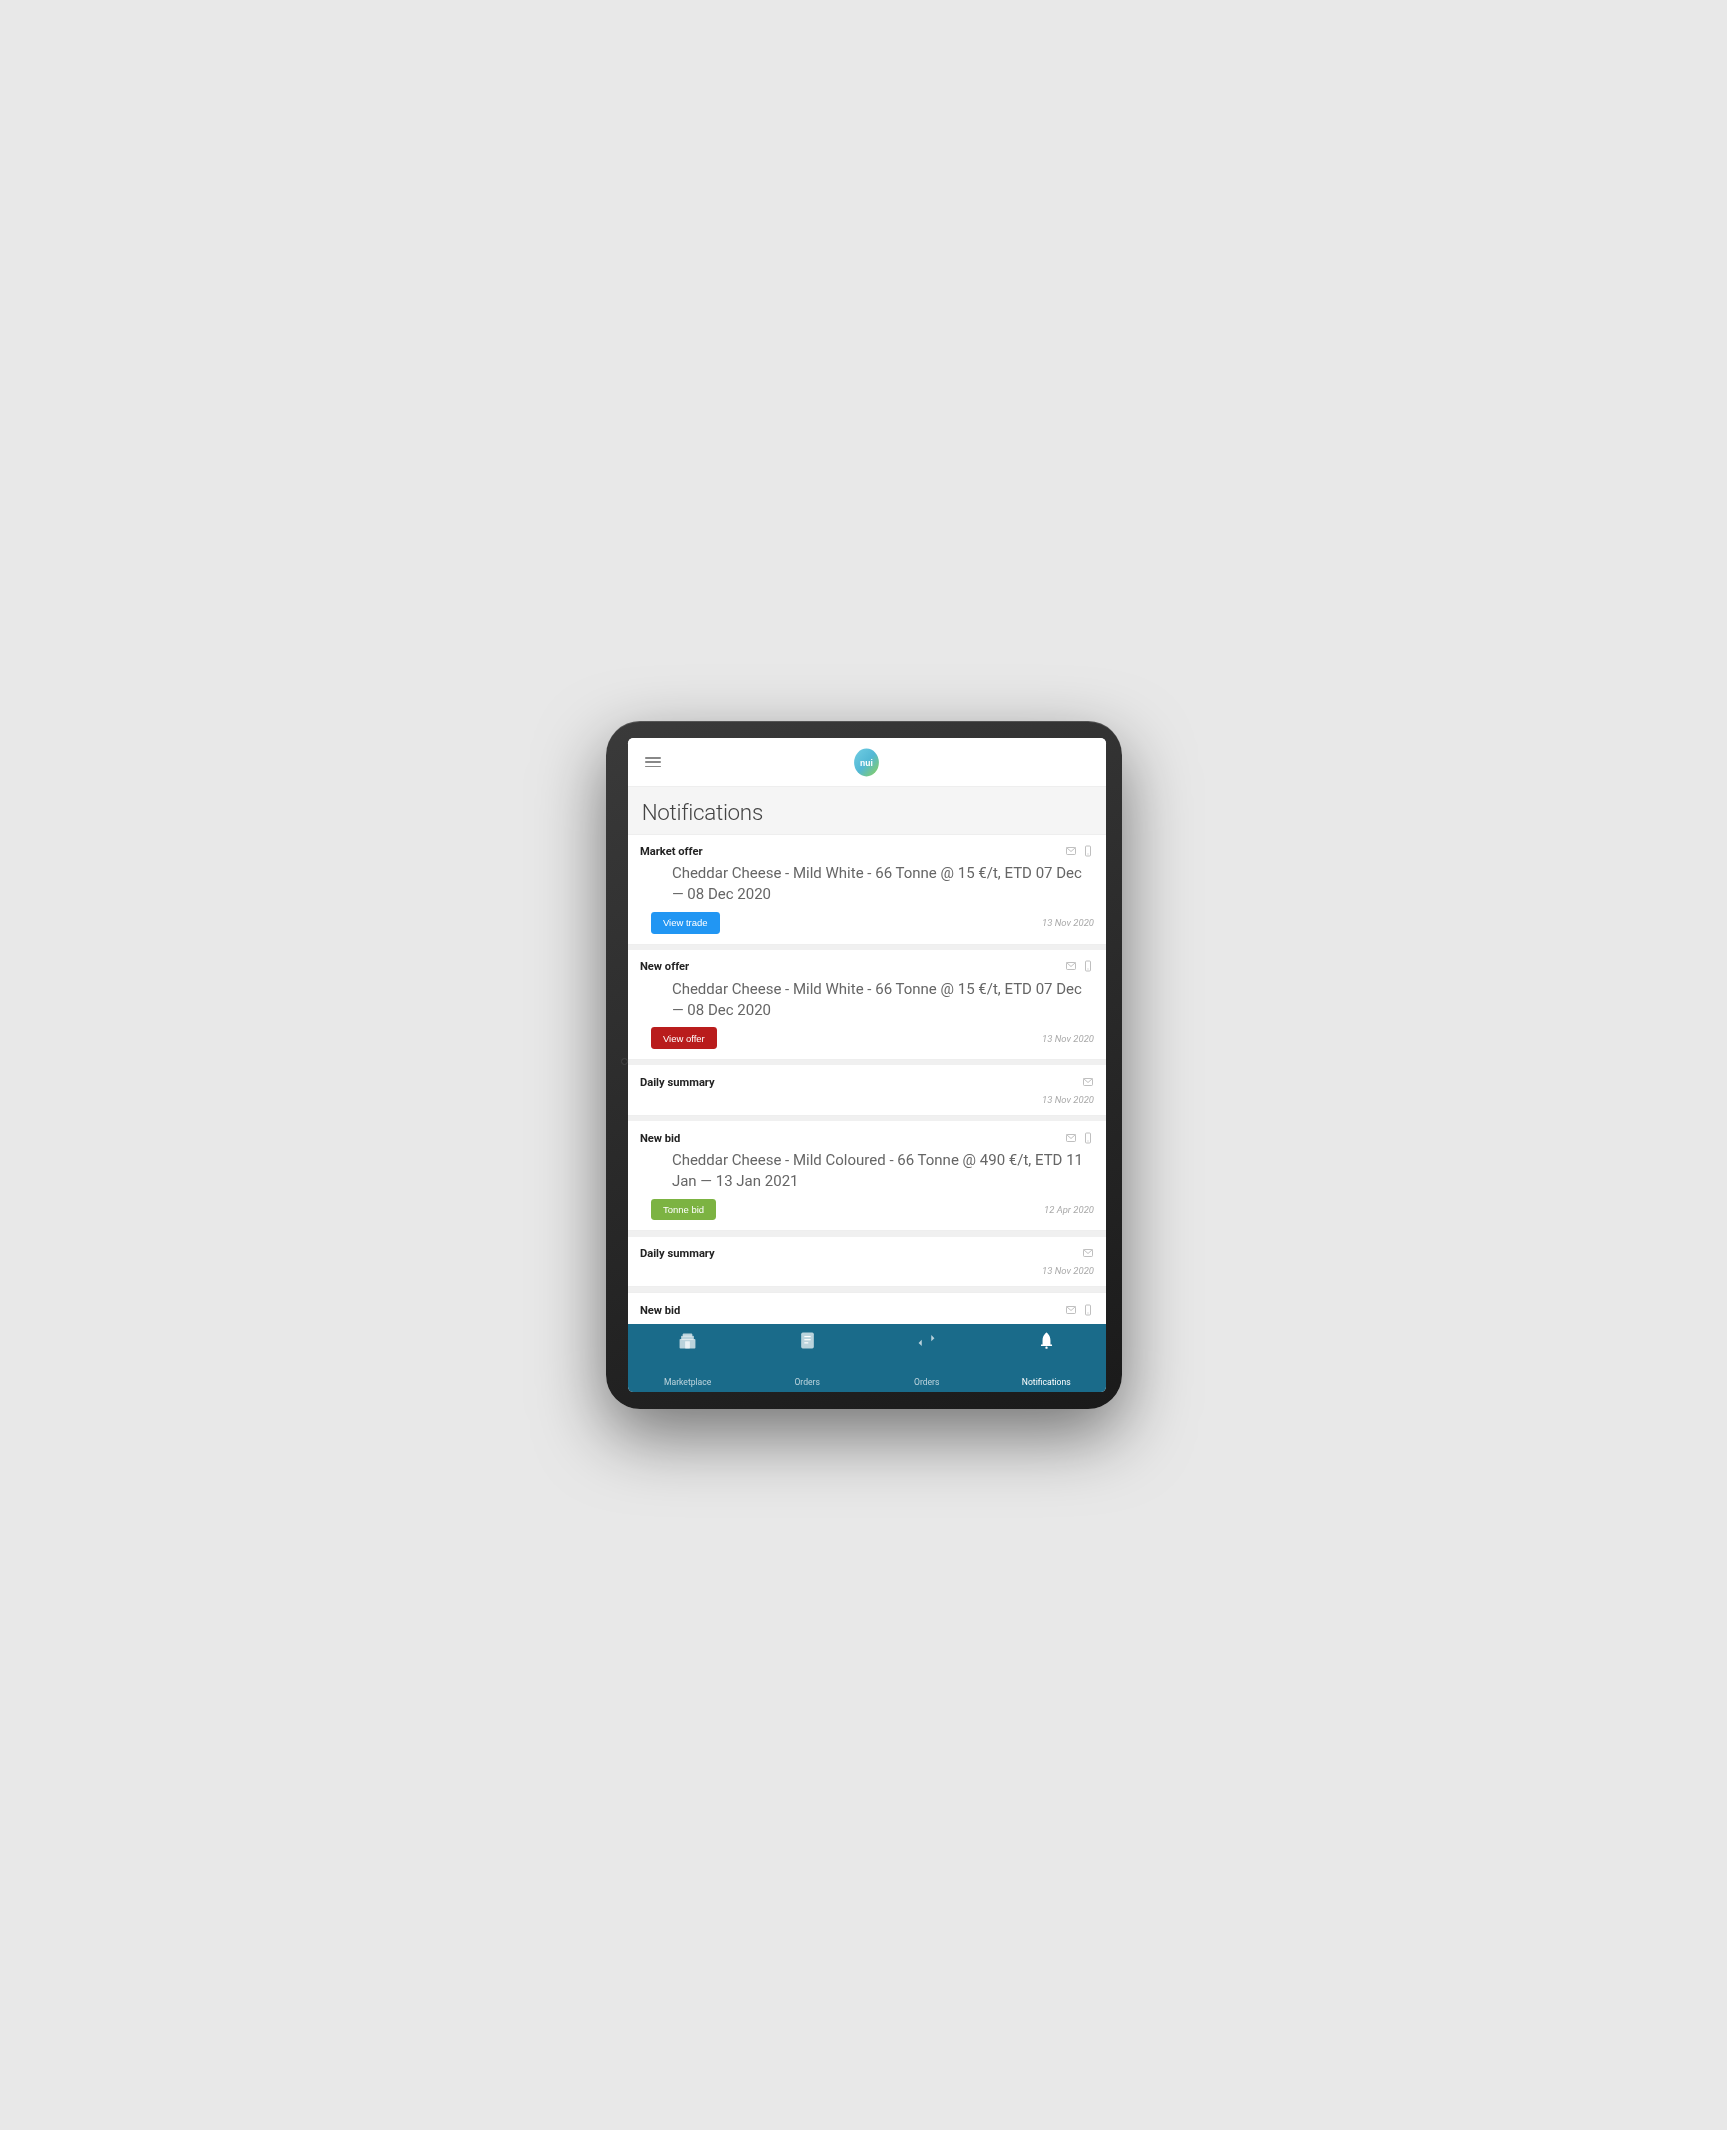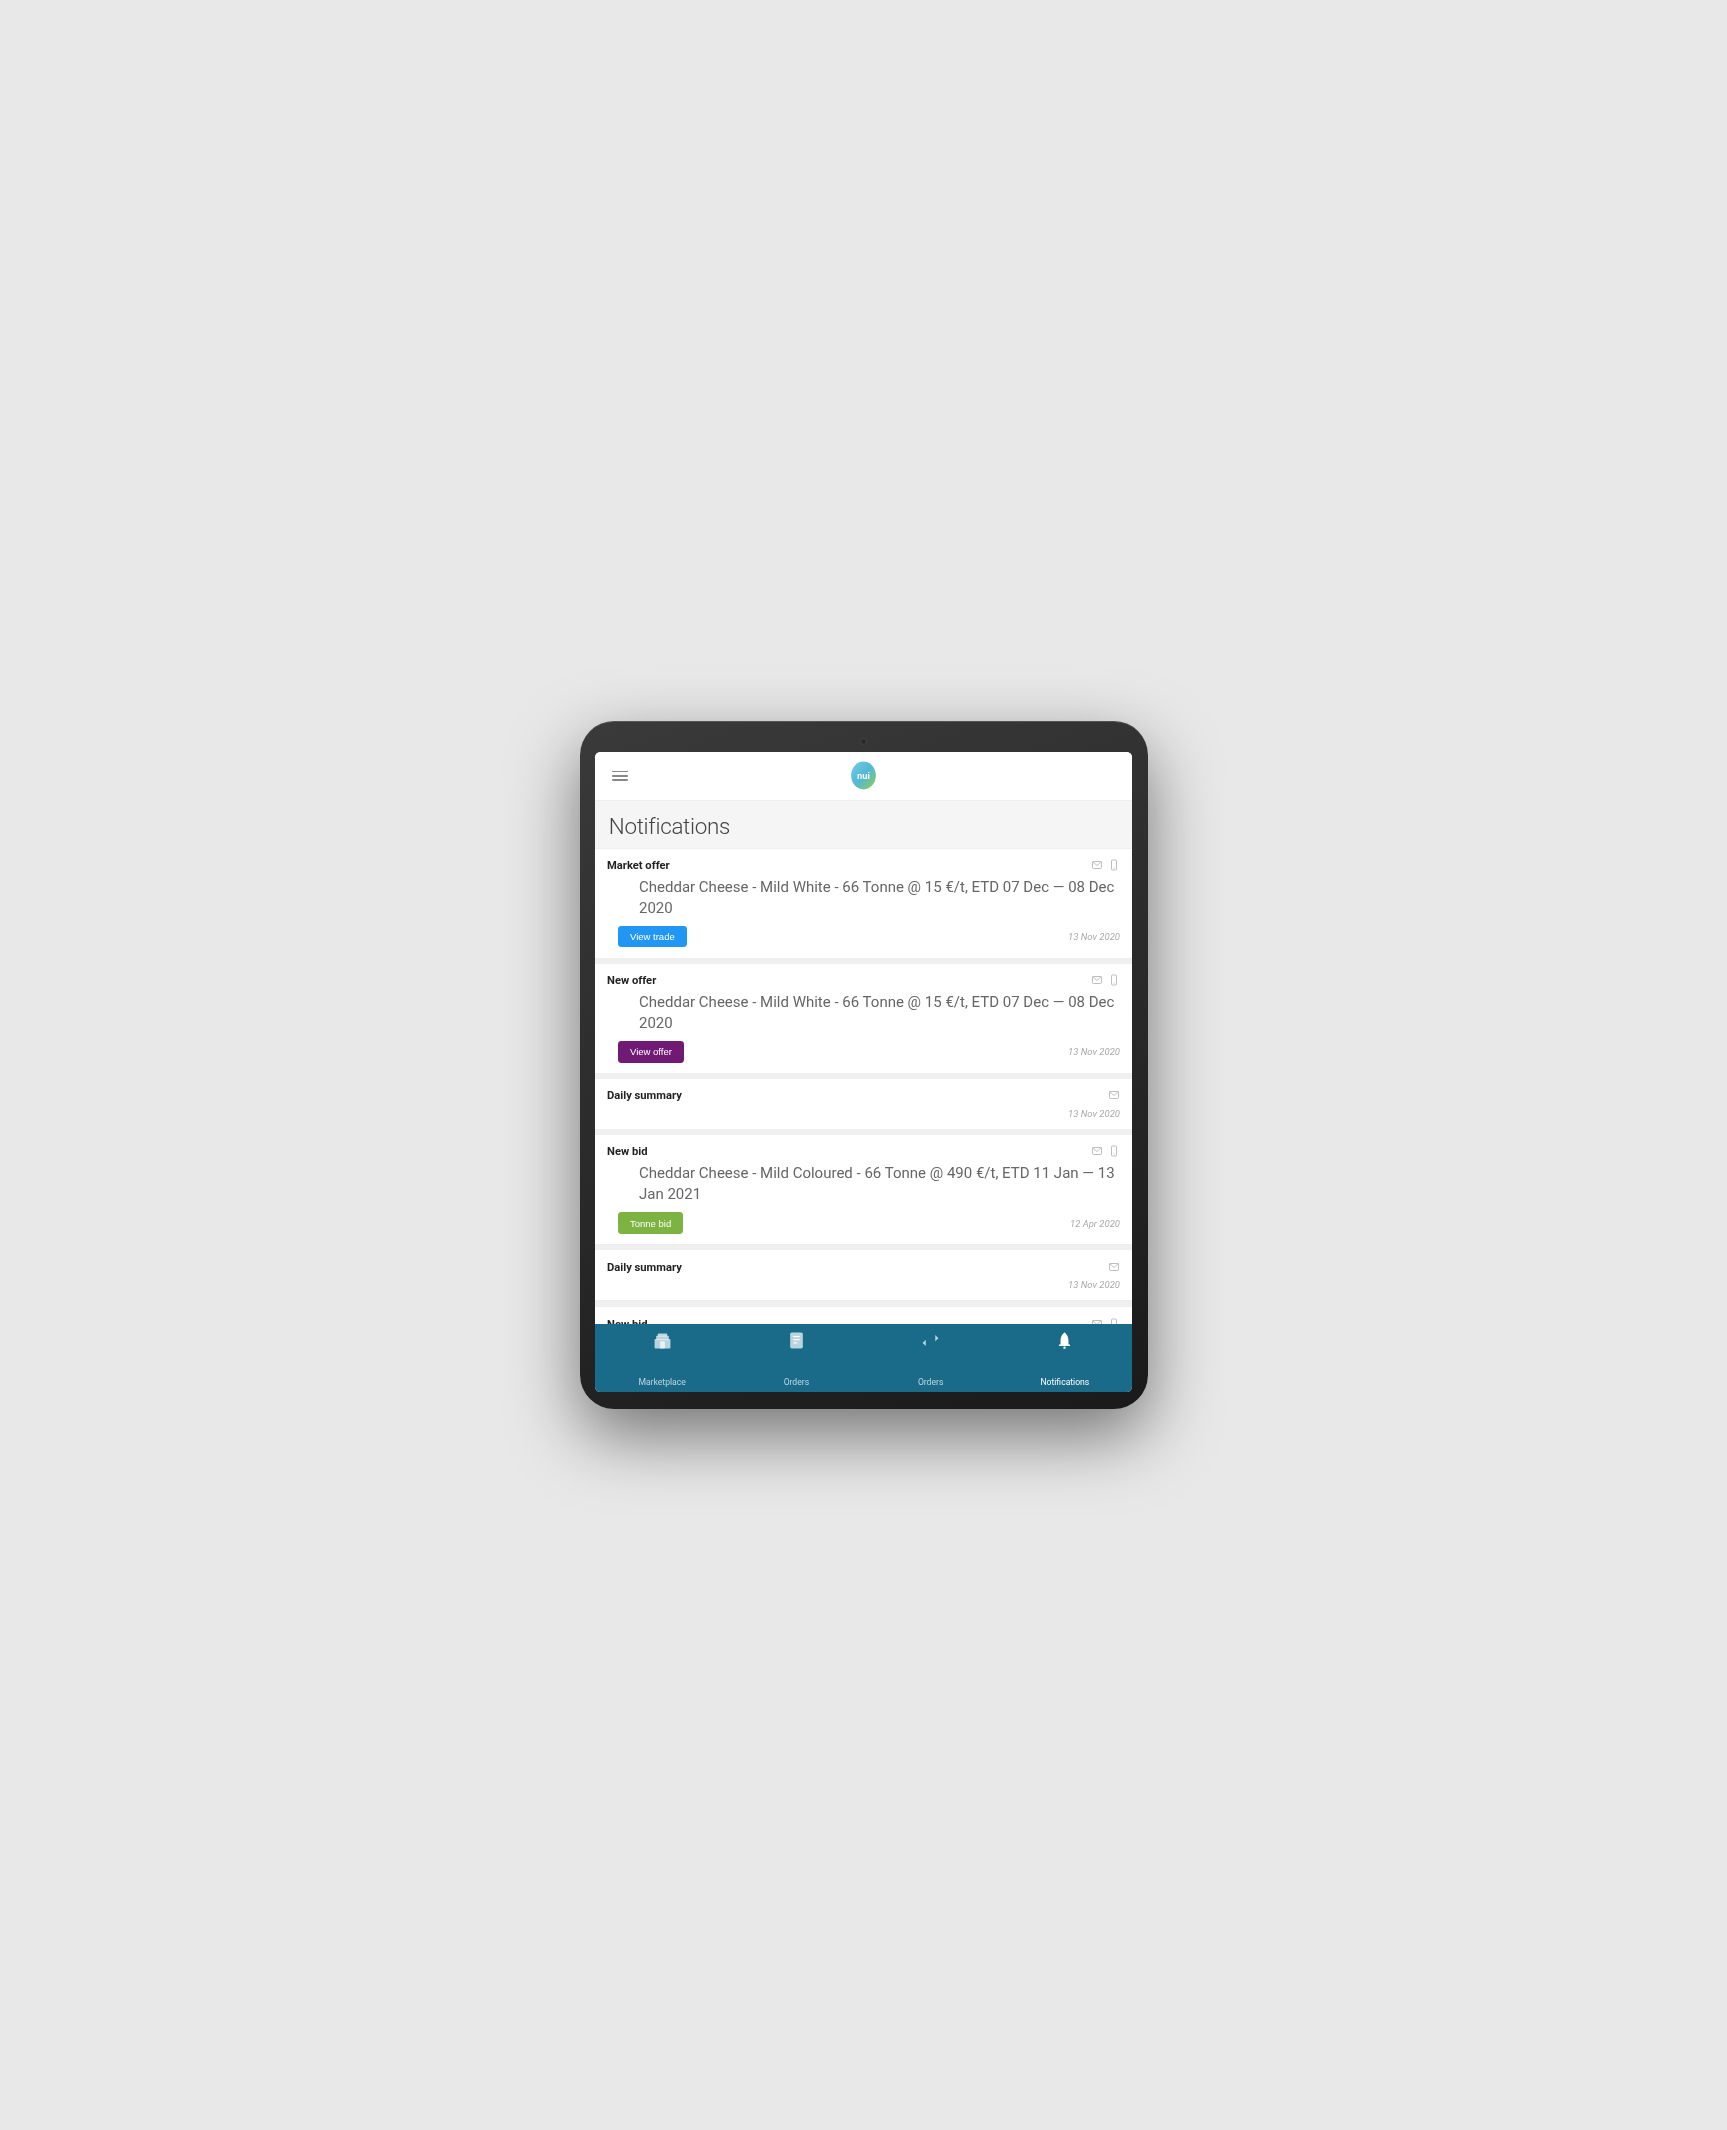--- a/index.html
+++ b/index.html
@@ -6,29 +6,29 @@
     body {
       background: #e8e8e8;
       display: flex;
       justify-content: center;
       align-items: center;
       min-height: 100vh;
       font-family: -apple-system, BlinkMacSystemFont, 'Segoe UI', Roboto, sans-serif;
     }
 
     .tablet-outer {
-      width: 568px;
+      width: 516px;
       height: 688px;
       background: linear-gradient(160deg, #3a3a3a 0%, #1a1a1a 100%);
       border-radius: 34px;
       padding: 17px 15.5px;
       box-shadow: 0 26px 69px rgba(0,0,0,0.5), inset 0 0.9px 0 rgba(255,255,255,0.15);
       position: relative;
       display: flex;
-      flex-direction: column;
+      flex-direction: row;
       align-items: center;
     }
 
     .tablet-camera {
       width: 6.9px;
       height: 6.9px;
       background: #2a2a2a;
       border-radius: 50%;
       margin-bottom: 6.9px;
       border: 0.9px solid #444;
@@ -185,21 +185,21 @@
       padding: 5.2px 12px;
       border: none;
       border-radius: 3.4px;
       font-size: 9.5px;
       font-weight: 500;
       cursor: pointer;
       color: white;
     }
 
     .btn-blue { background: #2196f3; }
-    .btn-orange { background: #701a75; }
+    .btn-orange { background: #b91c1c; }
     .btn-green { background: #7cb342; }
 
     
     .bottom-nav {
       background: #1a6b8a;
       display: flex;
       flex-shrink: 0;
     }
 
     .nav-item {

